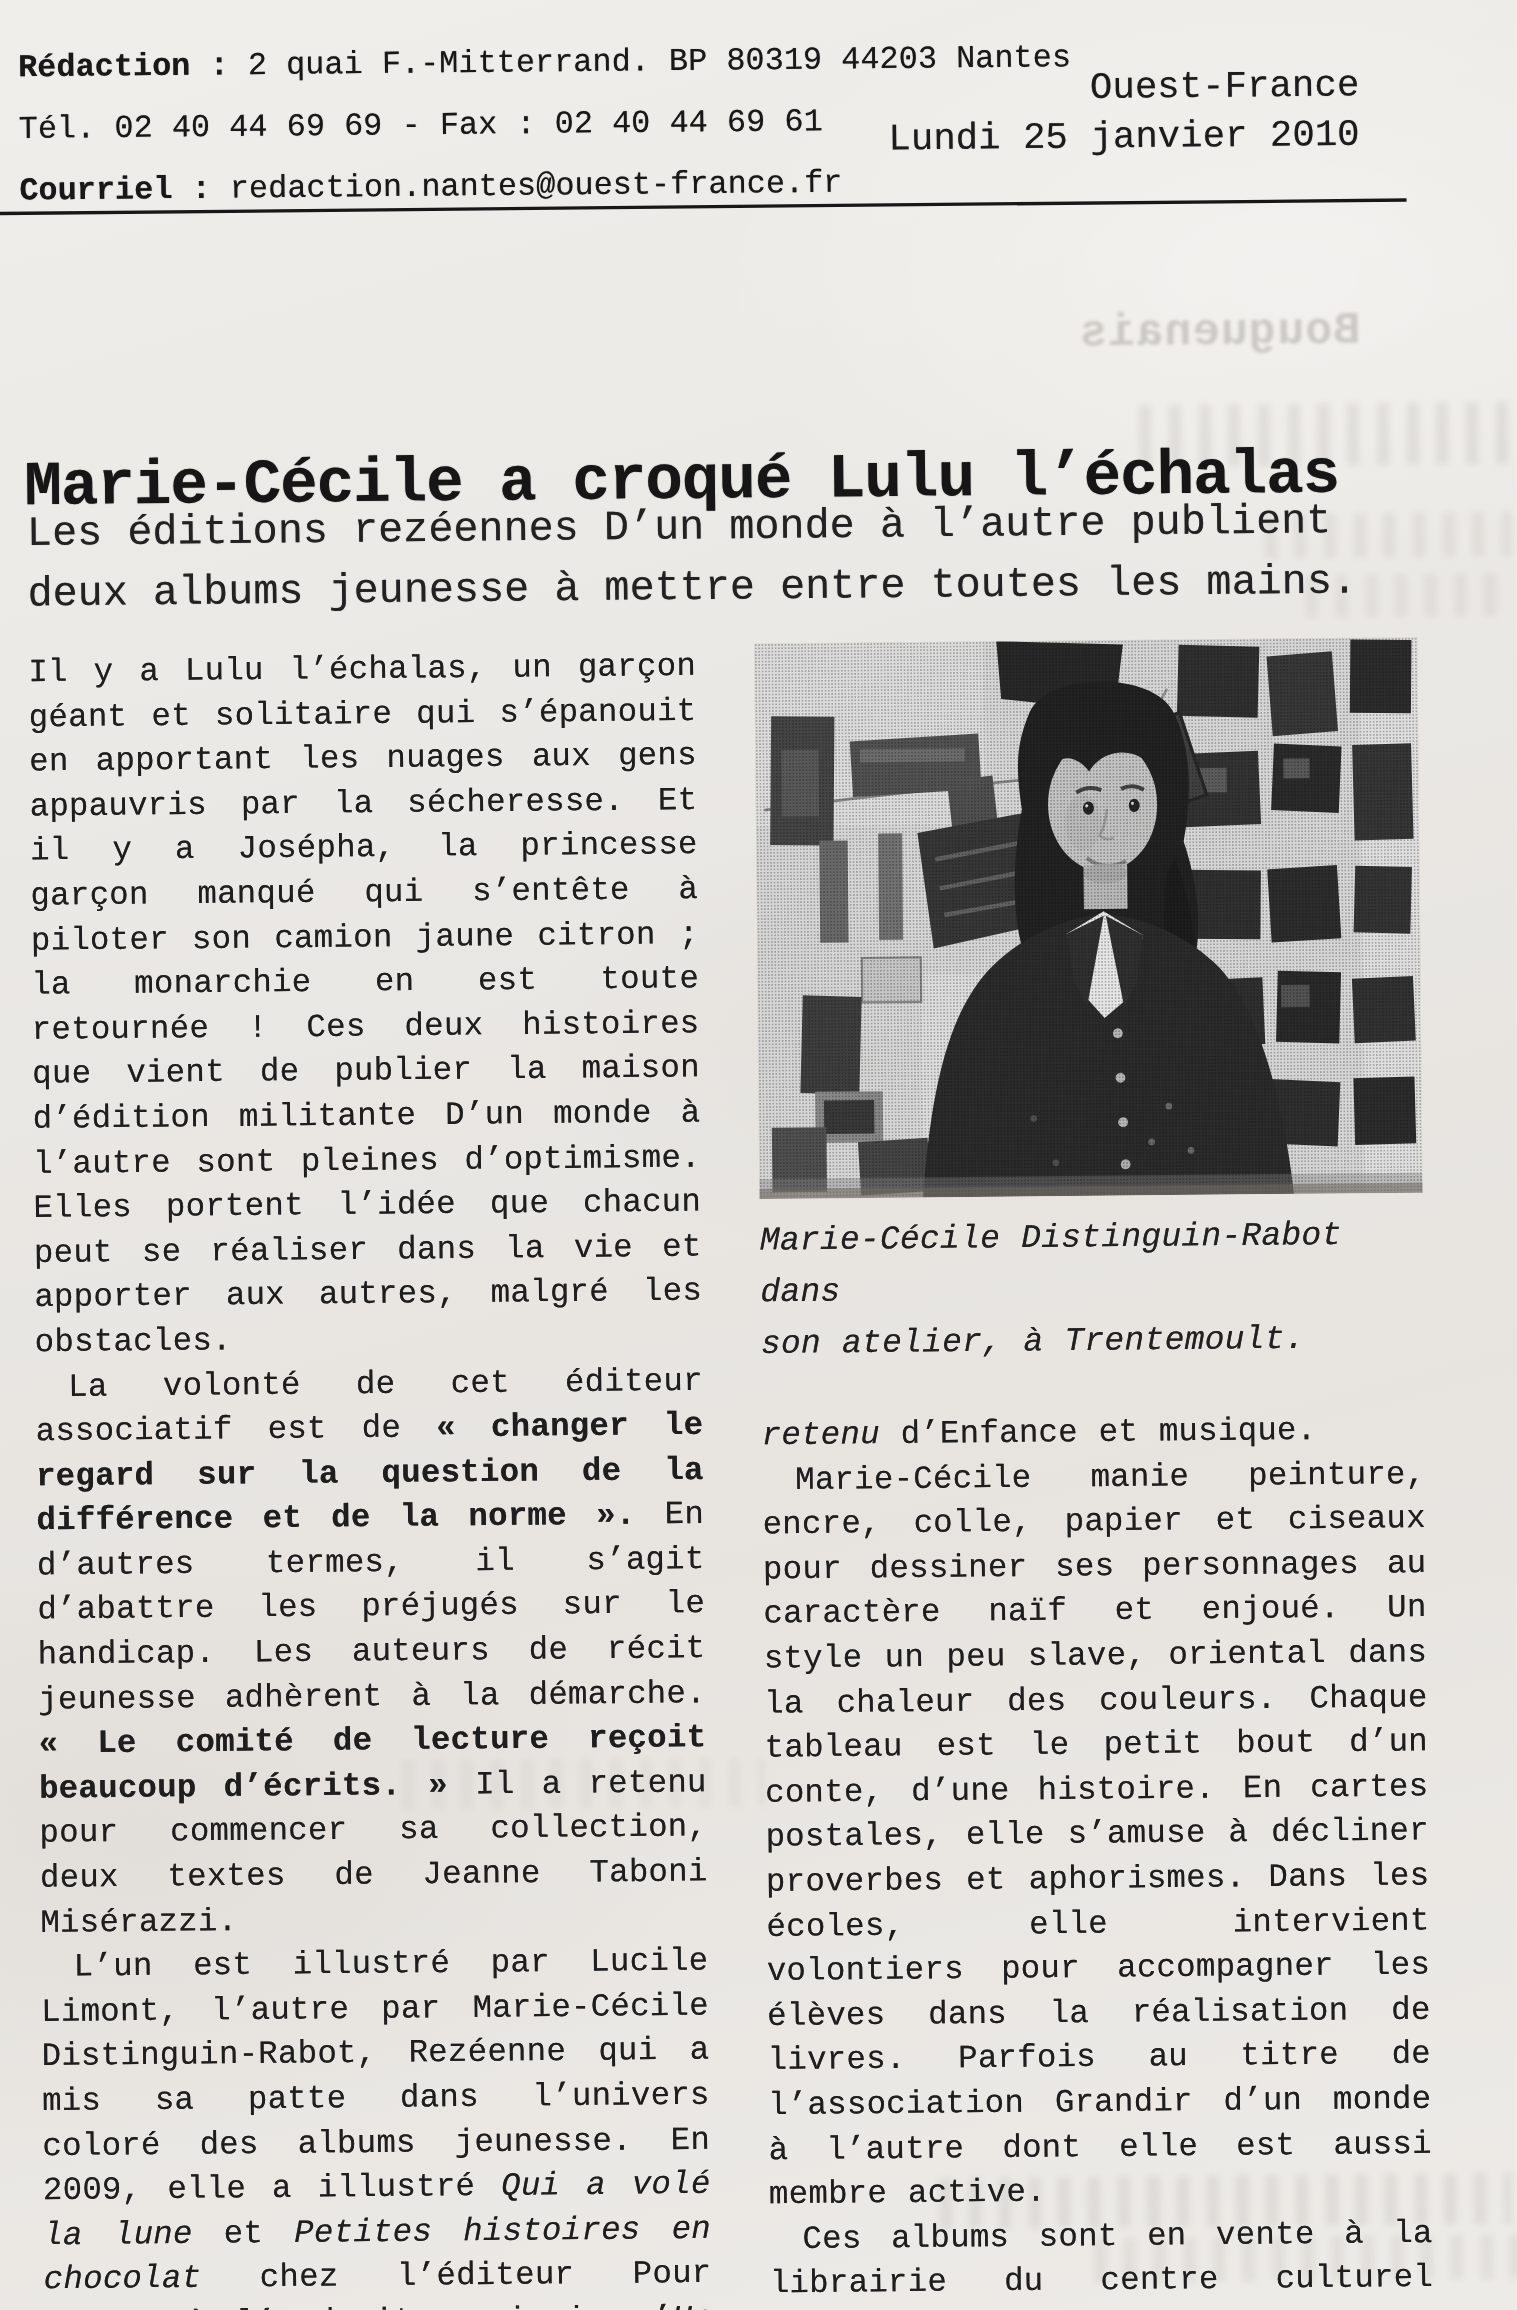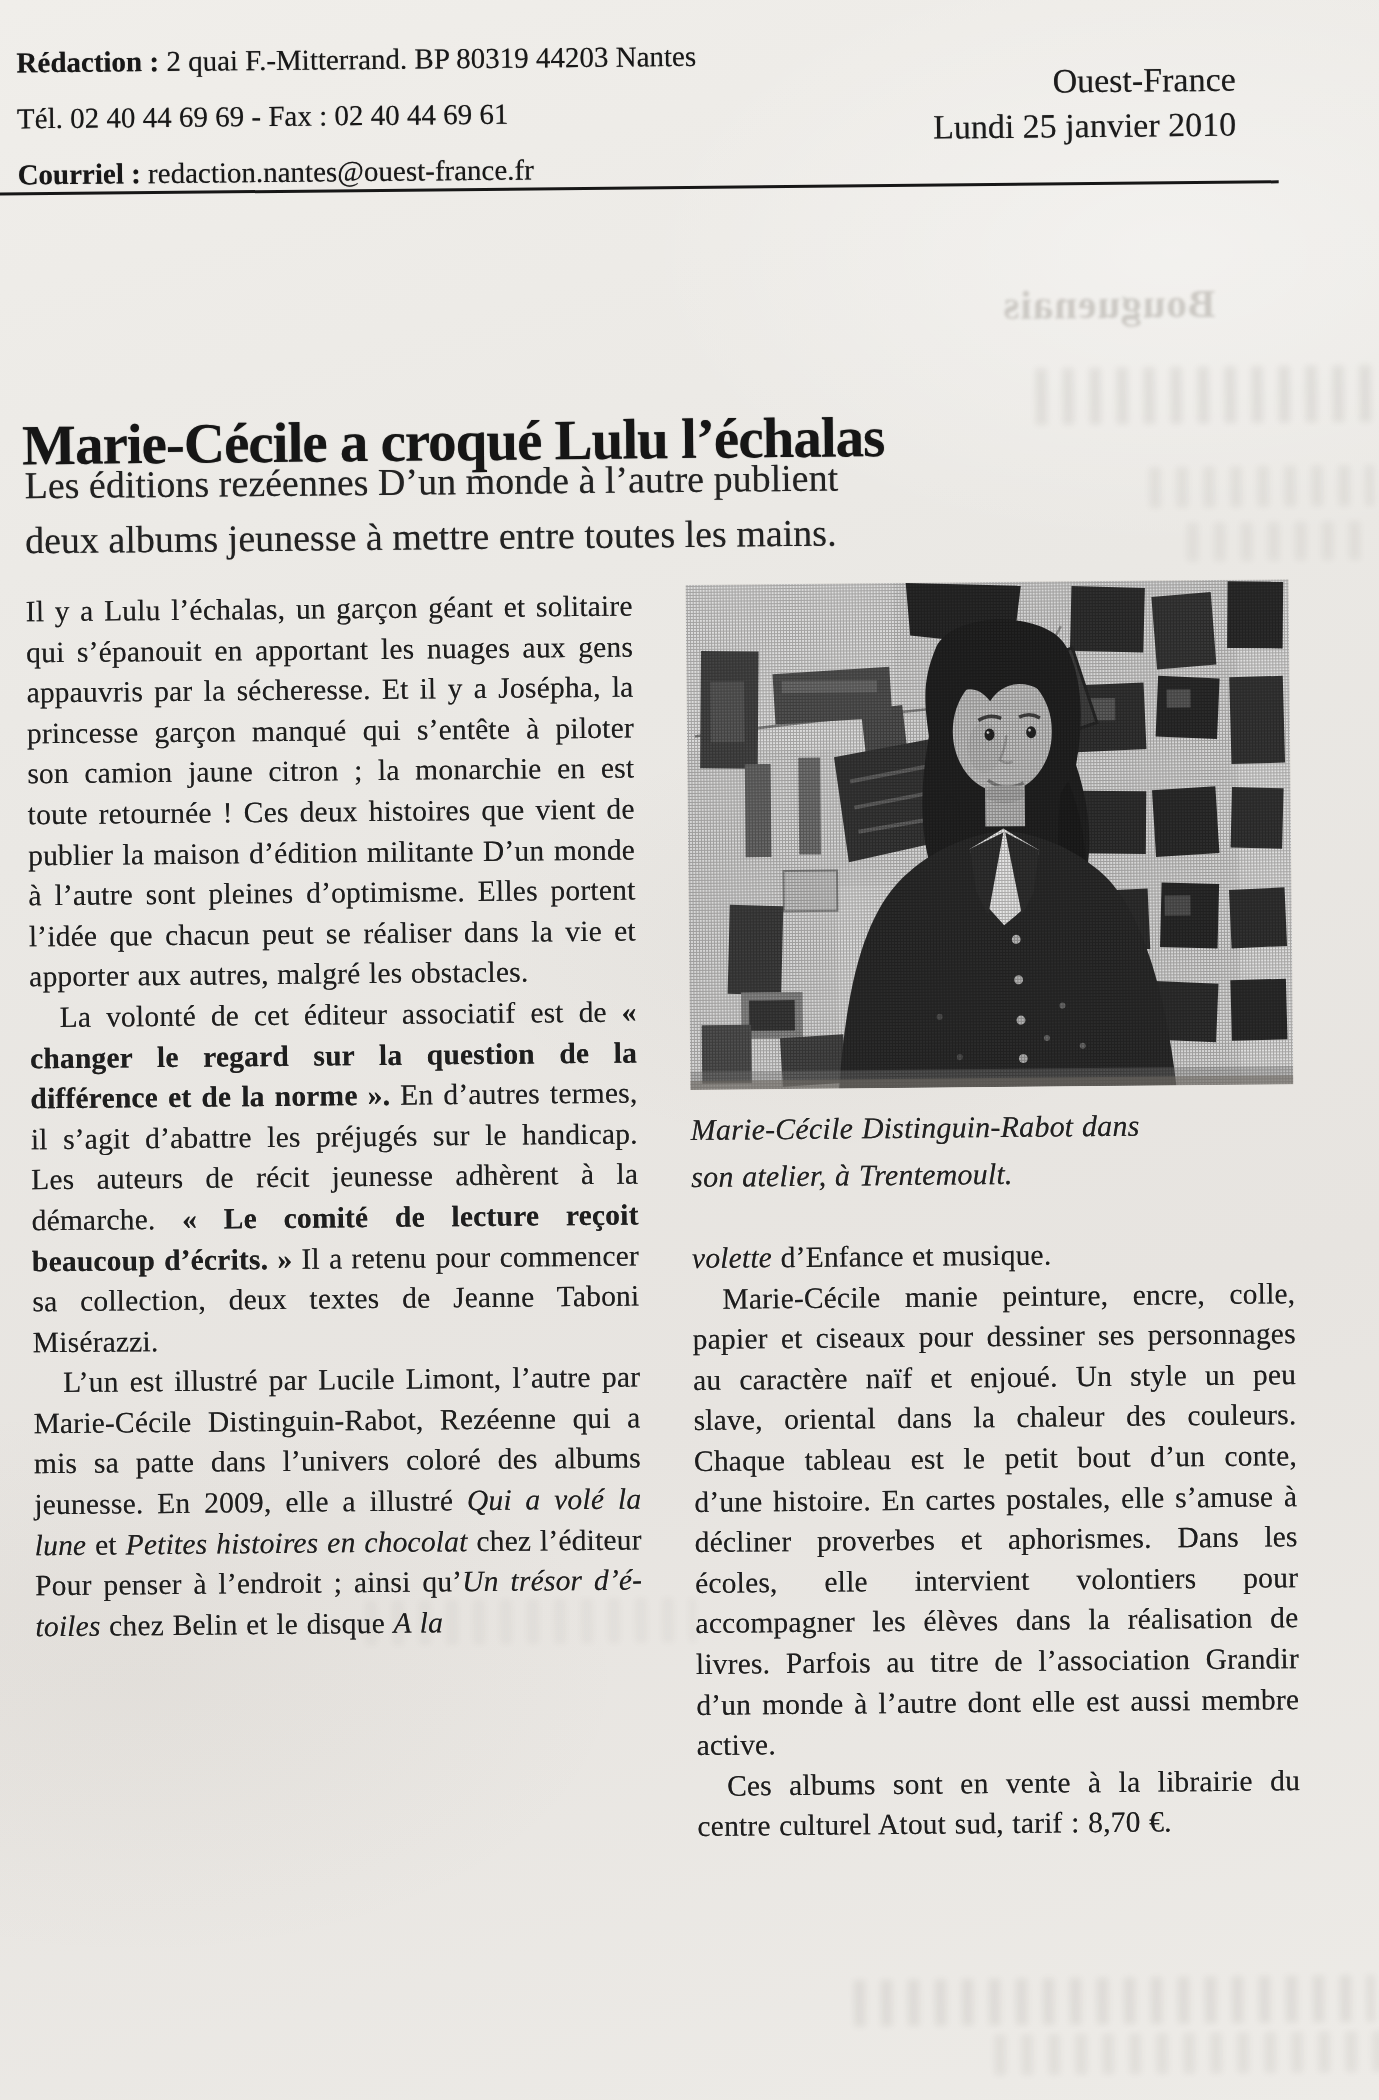--- a/index.html
+++ b/index.html
@@ -3,21 +3,21 @@
 <meta charset="utf-8">
 <style>
   html,body{margin:0;padding:0;}
   .page{
     position:relative; width:1379px; height:2100px; overflow:hidden;
     background:
       radial-gradient(ellipse 900px 500px at 85% 12%, rgba(255,255,255,.35), rgba(255,255,255,0) 60%),
       radial-gradient(ellipse 700px 400px at 10% 80%, rgba(120,110,95,.05), rgba(0,0,0,0) 70%),
       radial-gradient(ellipse 500px 300px at 60% 45%, rgba(110,100,90,.04), rgba(0,0,0,0) 70%),
       linear-gradient(165deg,#f0eeea 0%,#eae8e4 35%,#e7e4e0 65%,#edebe7 100%);
-    font-family:Liberation Serif, serif;
+    font-family:Liberation Mono, monospace;
     color:#1f1f1f;
   }
   .content{position:absolute; inset:0; transform:rotate(-0.55deg);}
   
   .masthead-left{position:absolute; left:26px; top:28px; font-size:29px; line-height:56px; color:#181818; text-shadow:0 0 .7px rgba(10,10,10,.6); white-space:nowrap;}
   .masthead-left .lbl{font-weight:700;}
   .masthead-right{position:absolute; right:134px; top:62px; text-align:right; font-size:34px; line-height:45px; color:#1c1c1c; text-shadow:0 0 .7px rgba(10,10,10,.55);}
   .rule{position:absolute; left:0; top:186px; width:1287px; height:3px; background:#171717;}
   
   .ghost-text{position:absolute; left:930px; top:284px; width:372px; text-align:center;
@@ -179,19 +179,19 @@
             <circle cx="360" cy="452" r="3" fill="#6f6a62"></circle>
             <circle cx="252" cy="430" r="3" fill="#55514a"></circle>
             <circle cx="272" cy="470" r="3" fill="#55514a"></circle>
           </g>
           <rect x="0" y="482" width="608" height="18" fill="#8a847b" opacity=".4"></rect>
         </svg>
         <div class="halftone"></div>
         <div class="photo-edge"></div>
       </div>
       <p class="caption">Marie-Cécile Distinguin-Rabot dans<br>son atelier, à Trentemoult.</p>
-      <p class="body-p volette"><span class="run-i">volette</span><span class="run-n"> d’Enfance et musique.</span></p>
+      <p class="body-p volette"><span class="run-i">retenu</span><span class="run-n"> d’Enfance et musique.</span></p>
       <p class="body-p indent"><span class="run-n">Marie-Cécile manie peinture, encre, colle, papier et ciseaux pour dessiner ses personnages au carac­tère naïf et enjoué. Un style un peu slave, oriental dans la chaleur des couleurs. Chaque tableau est le pe­tit bout d’un conte, d’une histoire. En cartes postales, elle s’amuse à décli­ner proverbes et aphorismes. Dans les écoles, elle intervient volontiers pour accompagner les élèves dans la réalisation de livres. Parfois au titre de l’association Grandir d’un monde à l’autre dont elle est aussi membre active.</span></p>
       <p class="body-p indent"><span class="run-n">Ces albums sont en vente à la li­brairie du centre culturel Atout sud, tarif : 8,70 €.</span></p>
     </div>
 
   </div>
 </div>
 
 </body></html>

